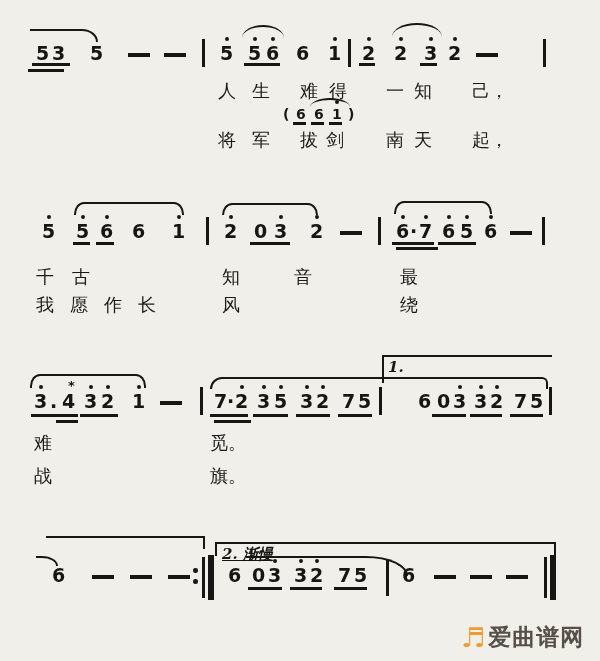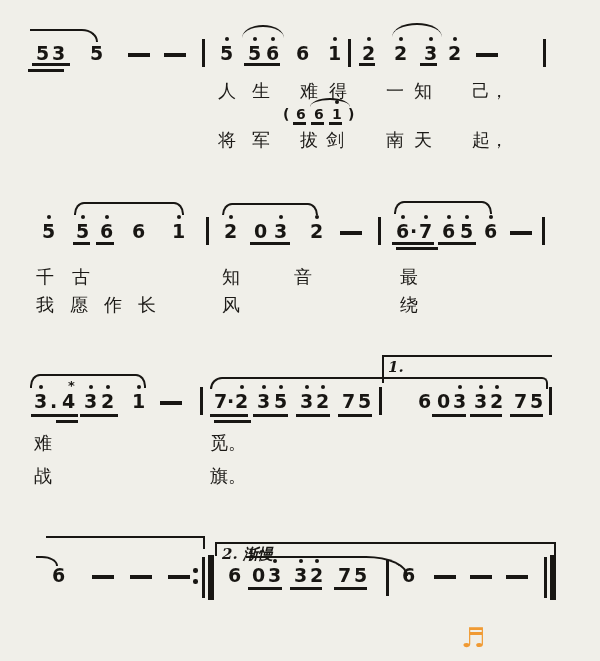--- a/index.html
+++ b/index.html
@@ -194,18 +194,19 @@
       <div class="bar" style="left: 550px; top: 555px; height: 45px; width: 6px;"></div>
       <div class="uline" style="left: 248px; top: 587px; width: 34px;"></div>
       <div class="uline" style="left: 290px; top: 587px; width: 32px;"></div>
       <div class="uline" style="left: 334px; top: 587px; width: 33px;"></div>
       <div class="slur flatR" style="left: 36px; top: 556px; width: 22px; height: 10px;"></div>
       <div class="slur swoop" style="left: 246px; top: 556px; width: 162px; height: 20px;"></div>
       <div class="dot" style="left: 193px; top: 568px;"></div>
       <div class="dot" style="left: 193px; top: 579px;"></div>
       <div class="volta right" style="left: 46px; top: 536px; width: 159px; height: 13px;"></div>
       <div class="volta both" style="left: 215px; top: 542px; width: 341px; height: 14px;"></div>
-      <div class="vlabel" style="left: 222px; top: 545px;">2. 渐慢</div>
+      <div class="vlabel" style="left: 222px; top: 545px; text-decoration: underline;">2. 渐慢</div>
     </div>
   <div id="watermark">
     <span id="wm-icon" style="color: rgb(240, 154, 51);">♬</span>
+    <span id="wm-text" style="color: rgb(87, 80, 74);">爱曲谱网</span>
   </div>
 </div>
 
 </body></html>

